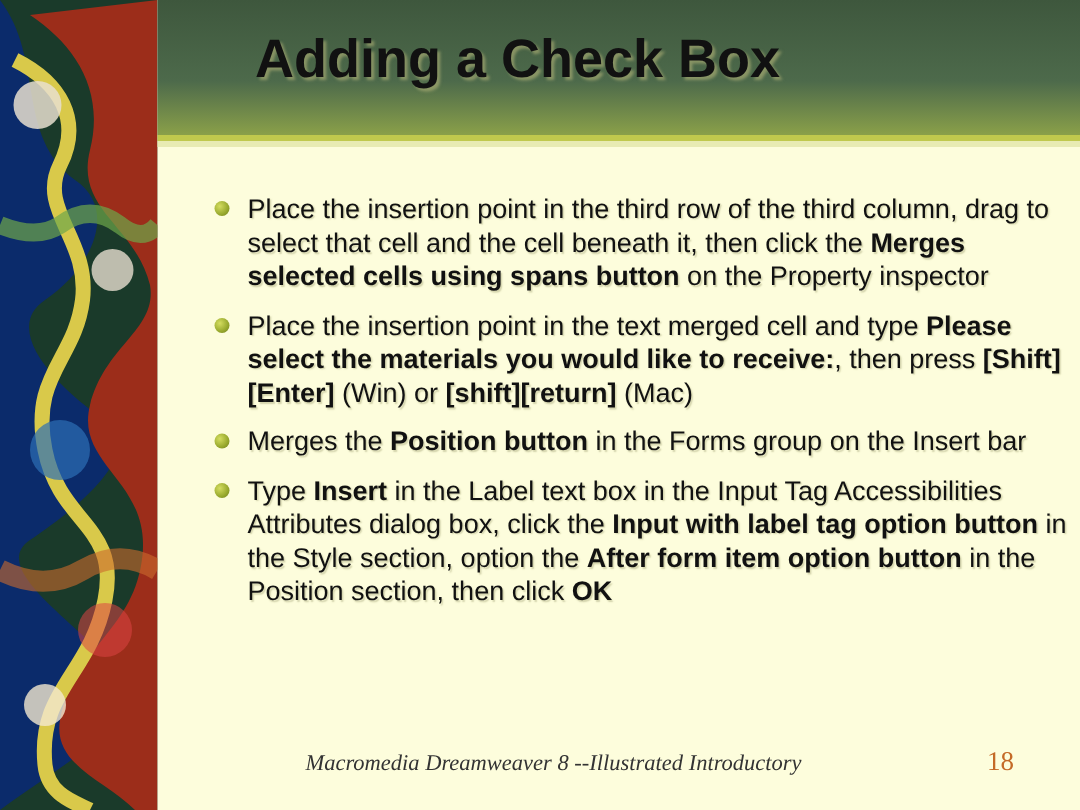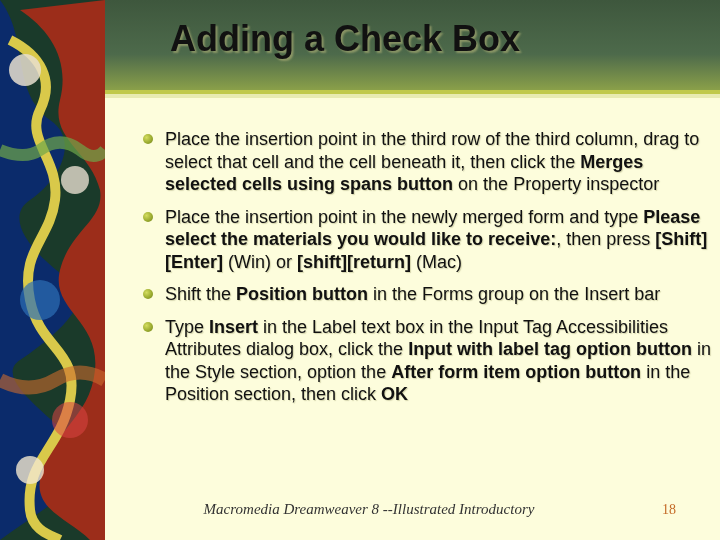--- a/index.html
+++ b/index.html
@@ -96,21 +96,21 @@
     font-style: italic;
     font-family: Georgia, "Times New Roman", serif;
     font-size: 15px;
     color: #333;
   }
   .page-number {
     position: absolute;
     right: 80px;
     bottom: 22px;
     font-family: Georgia, "Times New Roman", serif;
-    font-size: 14px;
+    font-size: 18px;
     color: #c46a27;
   }
   .b { font-weight: bold; }
 </style>
 </head>
 <body>
 
 <div class="slide">
 
   <div class="side-art">
@@ -135,25 +135,25 @@
   <div class="title-text">Adding a Check Box</div>
 
   <div class="content">
     <ul class="bullets">
 
       <li>
         <span>Place the insertion point in the third row of the third column, drag to select that cell and the cell beneath it, then click the </span><span class="b">Merges selected cells using spans button</span><span> on the Property inspector</span>
       </li>
 
       <li>
-        <span>Place the insertion point in the newly merged form and type </span><span class="b">Please select the materials you would like to receive:</span><span>, then press </span><span class="b">[Shift][Enter]</span><span> (Win) or </span><span class="b">[shift][return]</span><span> (Mac)</span>
+        <span>Place the insertion point in the text merged cell and type </span><span class="b">Please select the materials you would like to receive:</span><span>, then press </span><span class="b">[Shift][Enter]</span><span> (Win) or </span><span class="b">[shift][return]</span><span> (Mac)</span>
       </li>
 
       <li>
-        <span>Shift the </span><span class="b">Position button</span><span> in the Forms group on the Insert bar</span>
+        <span>Merges the </span><span class="b">Position button</span><span> in the Forms group on the Insert bar</span>
       </li>
 
       <li>
         <span>Type </span><span class="b">Insert</span><span> in the Label text box in the Input Tag Accessibilities Attributes dialog box, click the </span><span class="b">Input with label tag option button</span><span> in the Style section, option the </span><span class="b">After form item option button</span><span> in the Position section, then click </span><span class="b">OK</span>
       </li>
 
     </ul>
   </div>
 
   <div class="footer-text">Macromedia Dreamweaver 8 --Illustrated Introductory</div>

